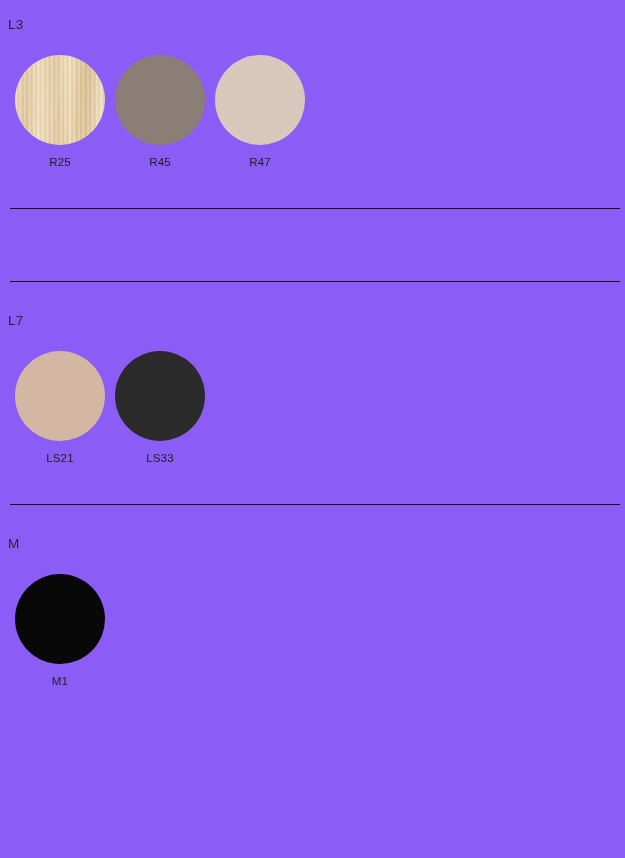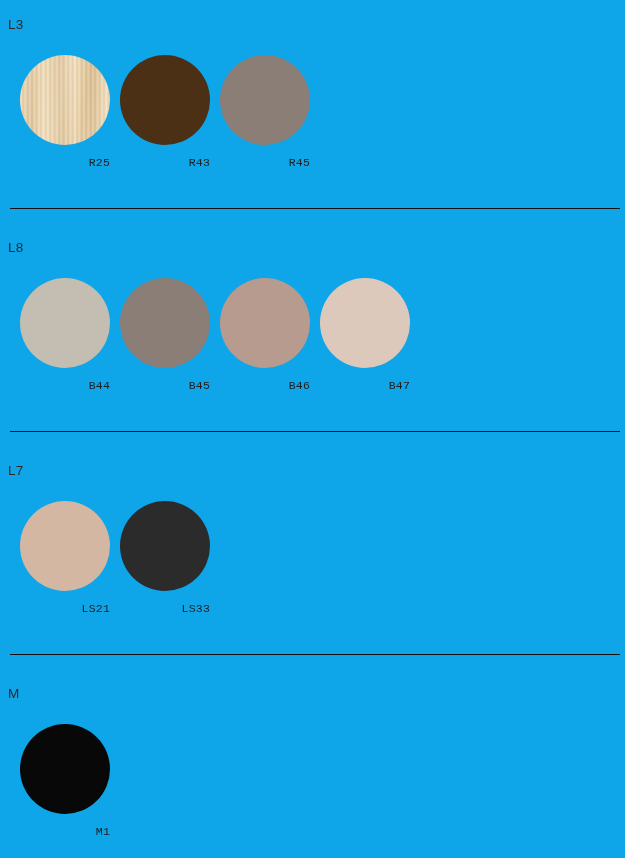--- a/index.html
+++ b/index.html
@@ -13,21 +13,21 @@
     width: 625px;
     height: 858px;
     font-family: "Liberation Sans", sans-serif;
     color: #1a1a1a;
     overflow: hidden;
   }
   #sheet {
     position: relative;
     width: 625px;
     height: 858px;
-    background: #0ea5e9;
+    background: #8b5cf6;
   }
   .group {
     position: relative;
     width: 625px;
   }
   .group-heading {
     font-size: 13.5px;
     font-weight: 400;
     color: #2a2a2a;
     letter-spacing: 0.3px;
@@ -37,22 +37,21 @@
   .swatch-row {
     display: flex;
     flex-direction: row;
     align-items: flex-start;
     padding-left: 10px;
   }
   .swatch-cell {
     width: 100px;
     display: flex;
     flex-direction: column;
-    align-items: flex-end;
-    font-family: Liberation Mono, monospace;
+    align-items: center;
   }
   .swatch-disc {
     width: 90px;
     height: 90px;
     border-radius: 50%;
     position: relative;
     overflow: hidden;
     flex: 0 0 auto;
   }
   .swatch-label {
@@ -147,50 +146,31 @@
 
 <div id="sheet">
     <section class="group" id="group-0">
       <div class="group-heading">L3</div>
       <div class="swatch-row">
         <div class="swatch-cell">
           <div class="swatch-disc grain-light" style="background-color: rgb(232, 207, 167);"></div>
           <div class="swatch-label">R25</div>
         </div>
         <div class="swatch-cell">
-          <div class="swatch-disc grain-dark" style="background-color: rgb(75, 48, 21);"></div>
-          <div class="swatch-label">R43</div>
+          <div class="swatch-disc" style="background-color: rgb(139, 126, 119);"></div>
+          <div class="swatch-label">R45</div>
         </div>
         <div class="swatch-cell">
-          <div class="swatch-disc" style="background-color: rgb(139, 126, 119);"></div>
-          <div class="swatch-label">R45</div>
+          <div class="swatch-disc" style="background-color: rgb(217, 201, 189);"></div>
+          <div class="swatch-label">R47</div>
         </div>
       </div>
       <div class="divider"></div>
     </section>
     <section class="group" id="group-1">
-      <div class="group-heading">L8</div>
-      <div class="swatch-row">
-        <div class="swatch-cell">
-          <div class="swatch-disc" style="background-color: rgb(196, 189, 177);"></div>
-          <div class="swatch-label">B44</div>
-        </div>
-        <div class="swatch-cell">
-          <div class="swatch-disc" style="background-color: rgb(139, 126, 119);"></div>
-          <div class="swatch-label">B45</div>
-        </div>
-        <div class="swatch-cell">
-          <div class="swatch-disc" style="background-color: rgb(182, 155, 142);"></div>
-          <div class="swatch-label">B46</div>
-        </div>
-        <div class="swatch-cell">
-          <div class="swatch-disc" style="background-color: rgb(220, 201, 187);"></div>
-          <div class="swatch-label">B47</div>
-        </div>
-      </div>
       <div class="divider"></div>
     </section>
     <section class="group" id="group-2">
       <div class="group-heading">L7</div>
       <div class="swatch-row">
         <div class="swatch-cell">
           <div class="swatch-disc" style="background-color: rgb(211, 183, 163);"></div>
           <div class="swatch-label">LS21</div>
         </div>
         <div class="swatch-cell">

